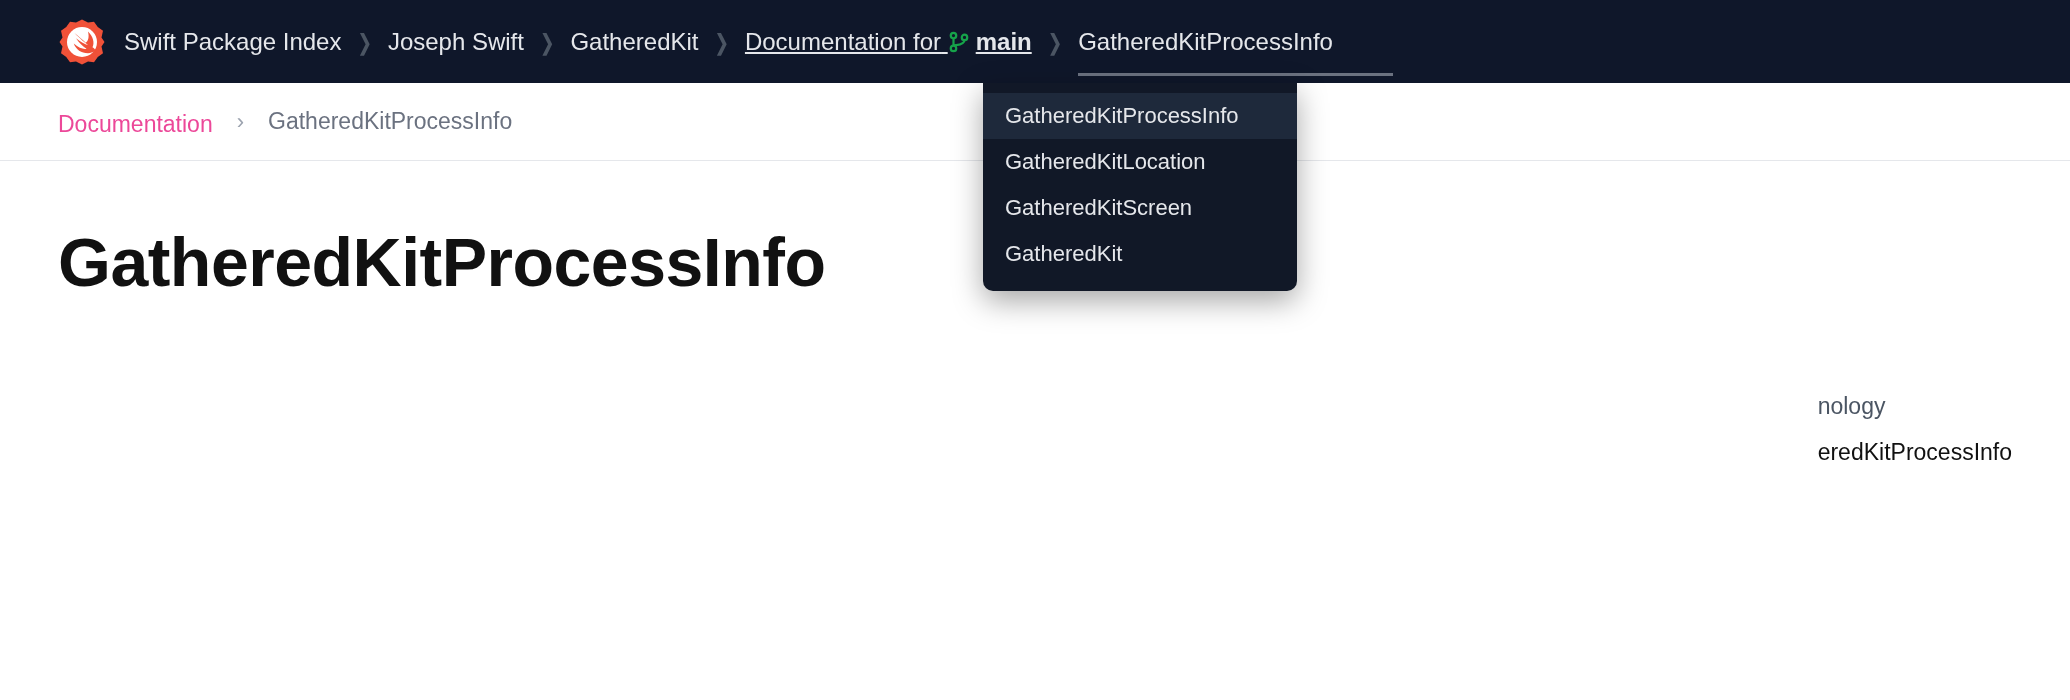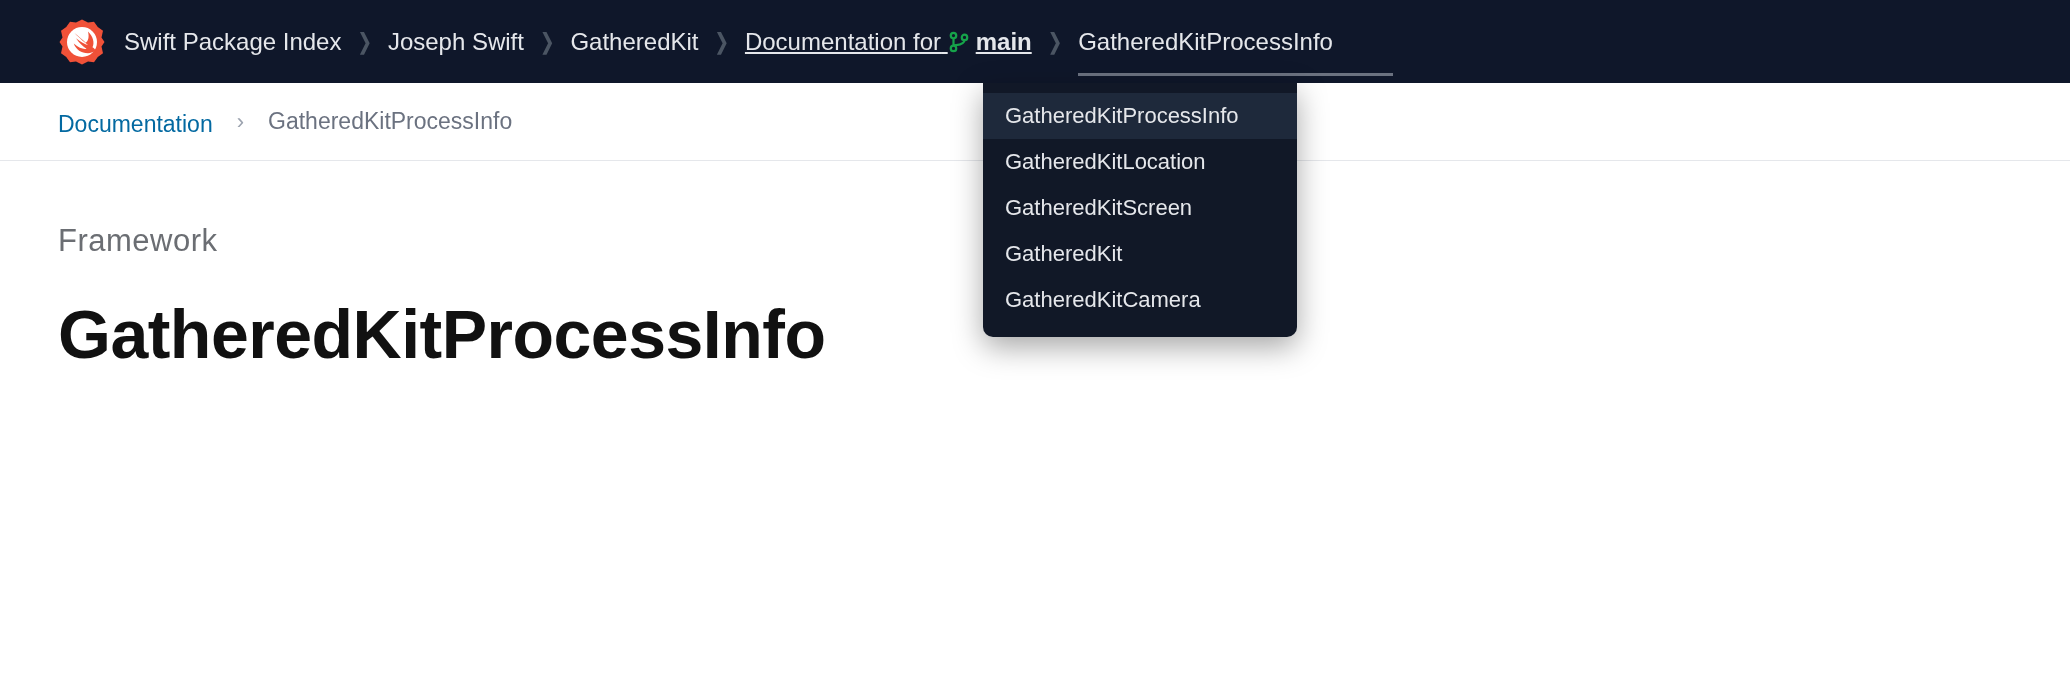--- a/index.html
+++ b/index.html
@@ -21,21 +21,21 @@
   color: #e5e7eb;
   font-size: 24px;
   position: relative;
 }
 .swift-logo {
   width: 48px;
   height: 48px;
   margin-right: 18px;
   flex-shrink: 0;
 }
-.nav-links { display: flex; align-items: center; gap: 14px; }
+.nav-links { display: flex; align-items: flex-end; gap: 14px; }
 .nav-link { color: #e5e7eb; cursor: pointer; white-space: nowrap; }
 .nav-sep { color: #4b5563; font-weight: 700; font-size: 22px; }
 .branch-icon {
   width: 22px; height: 22px; display: inline-block; vertical-align: -3px; margin-right: 6px;
 }
 .nav-branch-wrap { color: #e5e7eb; text-decoration: underline; }
 .nav-branch { font-weight: 700; }
 .nav-current { color: #e5e7eb; position: relative; cursor: pointer; }
 .nav-current-underline {
   position: absolute; left: 0; right: -60px; height: 3px; background: #6b7280; bottom: -20px;
@@ -43,21 +43,21 @@
 .doc-breadcrumb {
   height: 78px;
   display: flex;
   align-items: center;
   padding: 0 58px;
   gap: 24px;
   border-bottom: 1px solid #e5e7eb;
   font-size: 23px;
   color: #6b7280;
 }
-.doc-bc-link { color: #0369a1; cursor: pointer; margin-top: 6px; }
+.doc-bc-link { color: #ec4899; cursor: pointer; margin-top: 6px; }
 .doc-bc-sep { color: #9ca3af; font-size: 22px; }
 .doc-bc-current { color: #6b7280; }
 .main {
   padding: 62px 58px 0;
   position: relative;
 }
 .eyebrow {
   font-size: 31px;
   color: #6b6e73;
   letter-spacing: 0.5px;
@@ -139,26 +139,26 @@
   </div>
 </div>
 
 <div class="doc-breadcrumb">
   <span class="doc-bc-link">Documentation</span>
   <span class="doc-bc-sep">›</span>
   <span class="doc-bc-current">GatheredKitProcessInfo</span>
 </div>
 
 <div class="main">
-  <div class="eyebrow">Framework</div>
   <h1 class="title">GatheredKitProcessInfo</h1>
 </div>
 
 <div class="sidebar-snippet">
+  <div class="sidebar-label">nology</div>
+  <div>eredKitProcessInfo</div>
 </div>
 
 <div class="dropdown" id="dropdown">
     <div class="dropdown-item active">GatheredKitProcessInfo</div>
     <div class="dropdown-item">GatheredKitLocation</div>
     <div class="dropdown-item">GatheredKitScreen</div>
     <div class="dropdown-item">GatheredKit</div>
-    <div class="dropdown-item">GatheredKitCamera</div>
   </div>
 
 </body></html>

